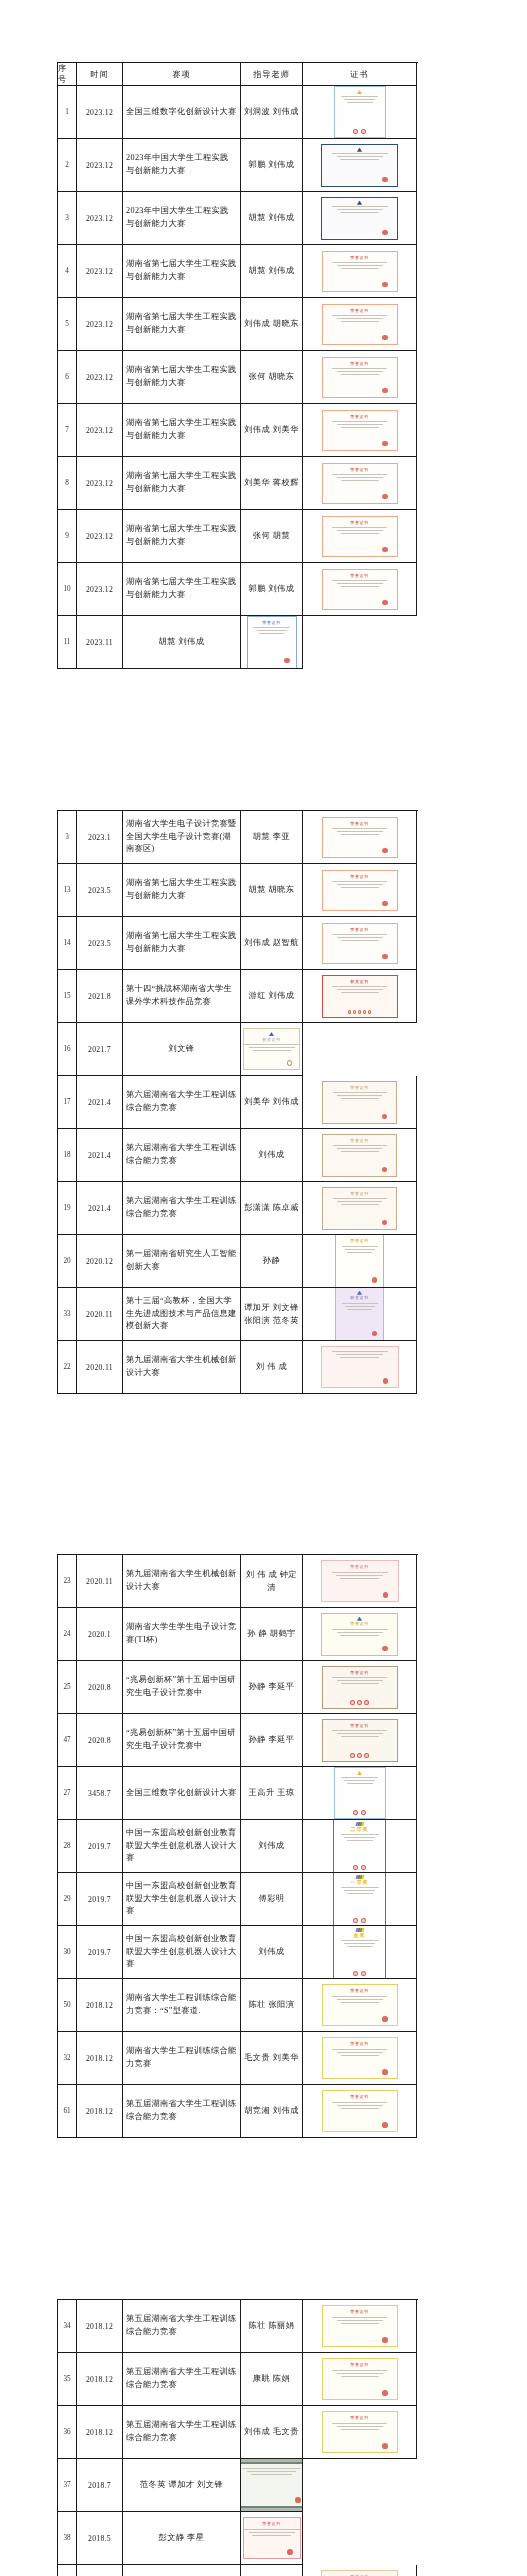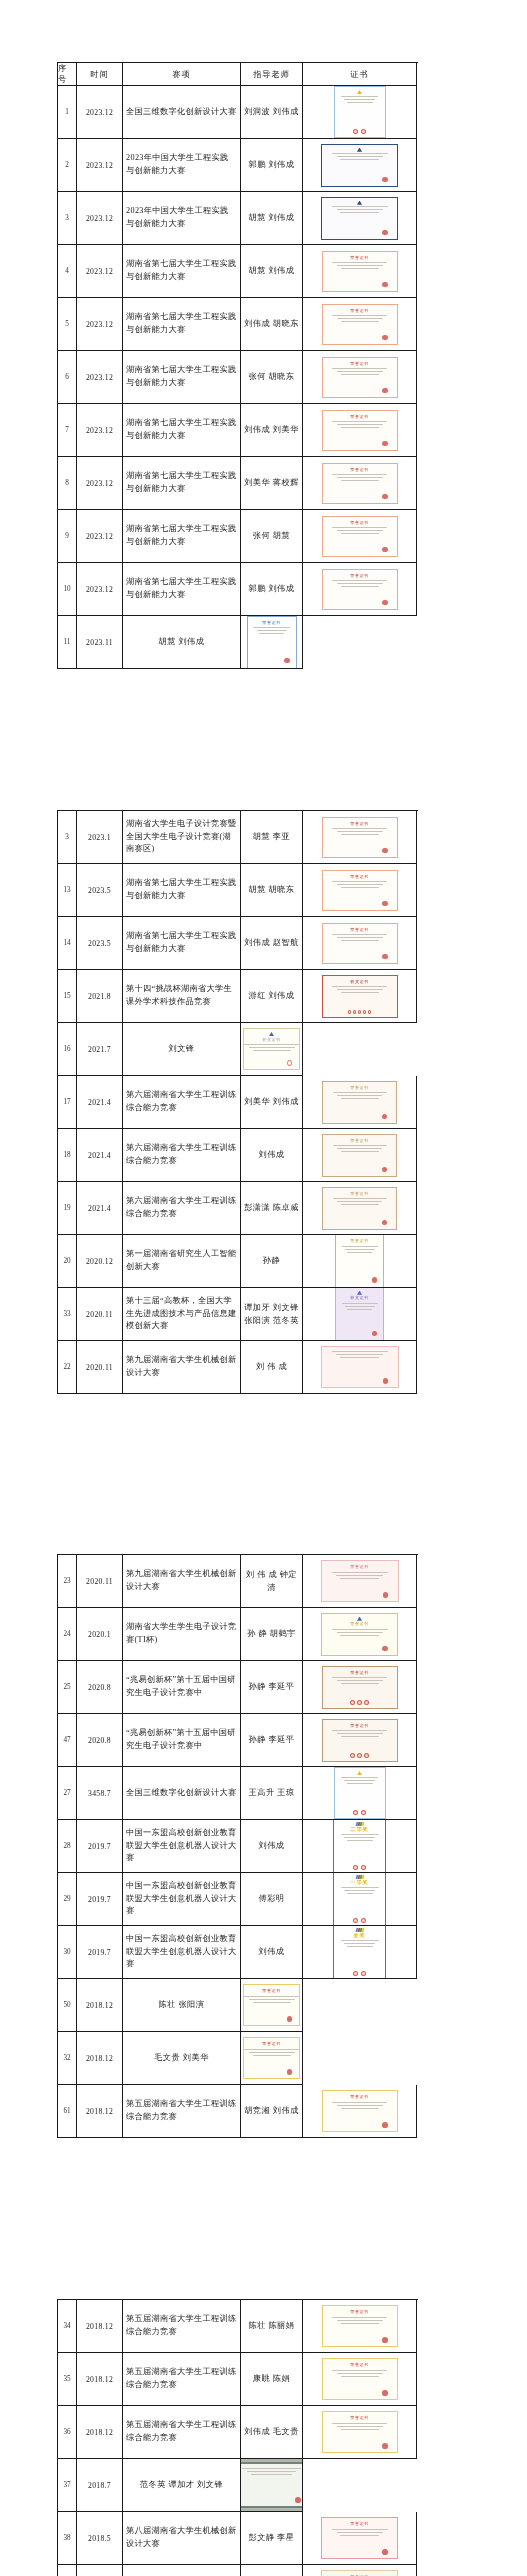--- a/index.html
+++ b/index.html
@@ -556,34 +556,36 @@
             <div class="stamprow">
               <div class="stamp"></div>
               <div class="stamp"></div>
             </div>
           </div>
         </div>
       </div>
       <div class="row drow">
         <div class="cell c-no">50</div>
         <div class="cell c-time">2018.12</div>
+        <div class="cell c-event">湖南省大学生工程训练综合能力竞赛：“S”型赛道.</div>
         <div class="cell c-adv">陈壮 张阳演</div>
         <div class="cell c-cert">
           <div class="cert" style="width: 76px; height: 42px; border-width: 1px; border-color: rgb(233, 205, 104); background: rgb(255, 254, 246);">
             <div class="cert-title" style="color: rgb(204, 58, 51);">荣誉证书</div>
             <div class="cl" style="width: 55px;"></div>
             <div class="cl" style="width: 46px;"></div>
             <div class="cl" style="width: 38px;"></div>
             <div class="seal"></div>
           </div>
         </div>
       </div>
       <div class="row drow">
         <div class="cell c-no">32</div>
         <div class="cell c-time">2018.12</div>
+        <div class="cell c-event">湖南省大学生工程训练综合能力竞赛</div>
         <div class="cell c-adv">毛文贵 刘美华</div>
         <div class="cell c-cert">
           <div class="cert" style="width: 76px; height: 42px; border-width: 1px; border-color: rgb(233, 205, 104); background: rgb(255, 254, 246);">
             <div class="cert-title" style="color: rgb(204, 58, 51);">荣誉证书</div>
             <div class="cl" style="width: 55px;"></div>
             <div class="cl" style="width: 46px;"></div>
             <div class="cl" style="width: 38px;"></div>
             <div class="seal"></div>
           </div>
         </div>
@@ -661,21 +663,20 @@
               <div class="cl" style="width: 49px;"></div>
               <div class="cl" style="width: 41px;"></div>
               <div class="seal"></div>
             </div>
           </div>
         </div>
       </div>
       <div class="row drow">
         <div class="cell c-no">38</div>
         <div class="cell c-time">2018.5</div>
-        <div class="cell c-event">第八届湖南省大学生机械创新设计大赛</div>
         <div class="cell c-adv">彭文静 李星</div>
         <div class="cell c-cert">
           <div class="cert" style="width: 77px; height: 42px; border-width: 1px; border-color: rgb(233, 154, 154); background: rgb(255, 246, 244);">
             <div class="cert-title" style="color: rgb(204, 72, 72);">荣誉证书</div>
             <div class="cl" style="width: 56px;"></div>
             <div class="cl" style="width: 46px;"></div>
             <div class="cl" style="width: 39px;"></div>
             <div class="seal"></div>
           </div>
         </div>

